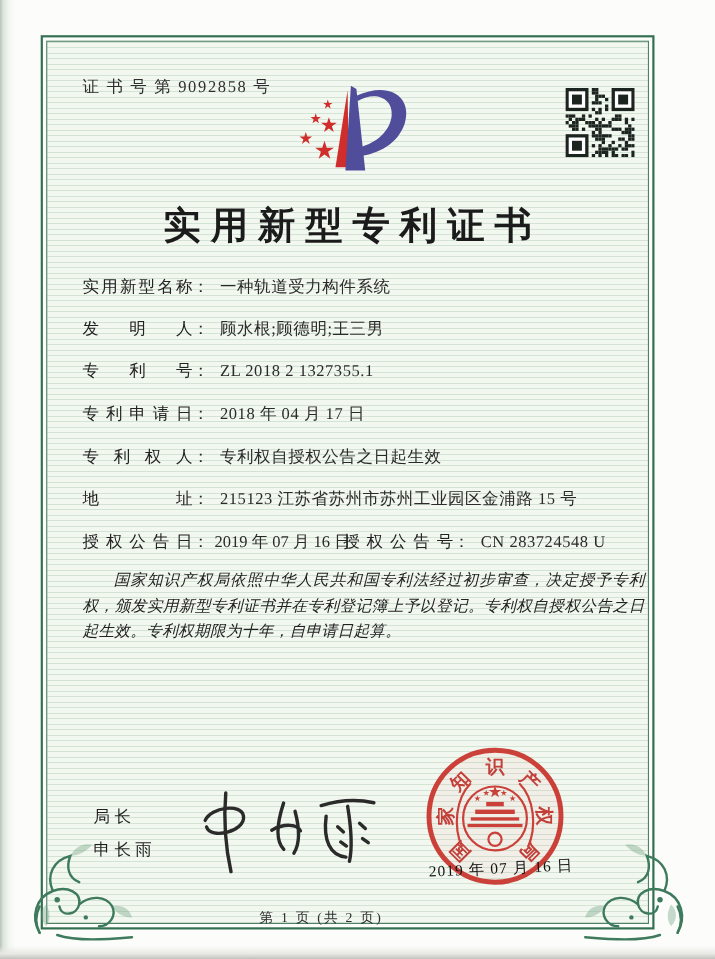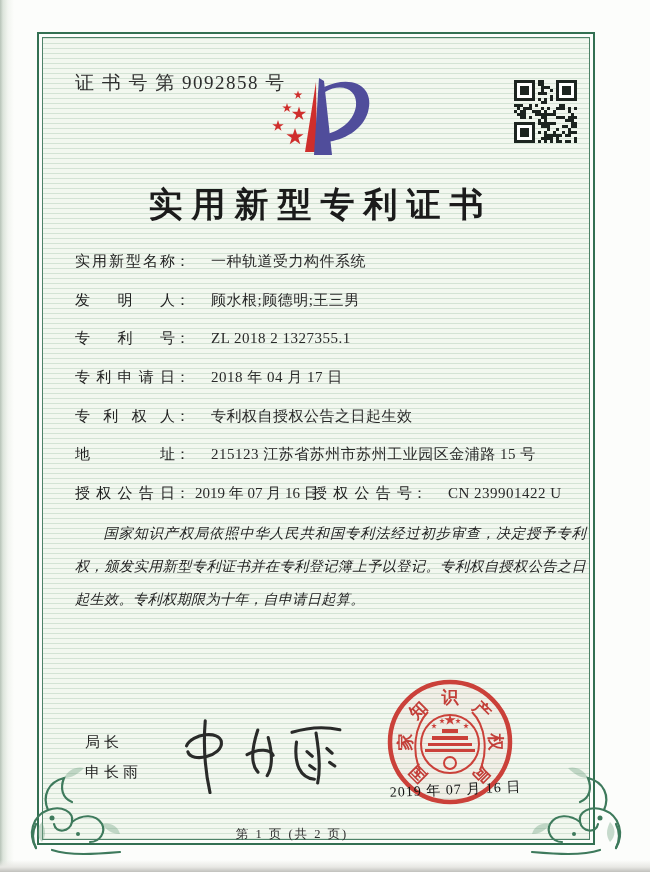--- a/index.html
+++ b/index.html
@@ -16,36 +16,36 @@
   .scan-shadow-bottom{position:absolute;left:0;right:0;bottom:0;height:12px;
     background:linear-gradient(0deg,#c0c0bc 0,#e8e8e4 5px,rgba(252,253,251,0) 12px)}
 
   .frame{position:absolute;left:37px;top:32px;width:558px;height:813px;
     border:2px solid var(--frame-green,#337052)}
   .frame-inner{position:absolute;inset:3px;border:1.5px solid #4e8168;
     background:#f2f7ef;
     background-image:repeating-linear-gradient(180deg,rgba(138,180,150,.30) 0 1px,rgba(0,0,0,0) 1px 5px)}
 
   .abs{position:absolute}
-  .cert-number{left:75px;top:70px;font-size:19px;letter-spacing:1.5px;color:#2e2e2e}
+  .cert-number{left:75px;top:70px;font-size:15px;letter-spacing:1.5px;color:#2e2e2e}
   .logo{left:253px;top:73px}
   .qr{left:514px;top:80px}
 
   .doc-title{left:37px;top:182px;width:558px;text-align:center;
     font-size:34px;font-weight:700;letter-spacing:9px;color:#1b1b1b;text-indent:9px}
 
   .fields{left:75px;top:250px;width:512px}
   .frow{display:flex;align-items:flex-start;height:38.7px;font-size:15px;line-height:22px}
   .jchars{display:inline-flex;justify-content:space-between;width:100px;flex:none;color:#222}
   .jchars span{display:inline-block}
   .colon{flex:none;width:14px;color:#222}
-  .fval{margin-left:22px;color:#2a2a2a;letter-spacing:.5px;white-space:nowrap}
+  .fval{margin-left:11px;color:#2a2a2a;letter-spacing:.5px;white-space:nowrap}
   .fval-fixed{margin-left:6px;width:117px;flex:none;color:#2a2a2a;white-space:nowrap}
 
-  .paras{left:75px;top:517px;width:511px;font-size:14.2px;line-height:33px;
+  .paras{left:75px;top:517px;width:511px;font-size:14.2px;line-height:23px;
     text-align:justify;font-style:italic;color:#222;letter-spacing:.3px}
   .paras p{text-indent:2em}
 
   .signer{left:85px;font-size:15px;letter-spacing:4px;color:#1f1f1f}
   .signer-title{top:733px}
   .signer-name{top:763px}
   .signature{left:175px;top:712px}
 
   .seal{left:384px;top:676px}
   .seal-date{left:388px;top:781px;width:135px;text-align:center;font-size:14px;
@@ -288,21 +288,21 @@
         <span class="colon">：</span>
       <span class="fval-fixed">2019 年 07 月 16 日</span>
       <span class="jchars">
           <span>授</span>
           <span>权</span>
           <span>公</span>
           <span>告</span>
           <span>号</span>
         </span>
         <span class="colon">：</span>
-      <span class="fval">CN 239901422 U</span>
+      <span class="fval">CN 283724548 U</span>
     </div>
   </div>
 
   <div class="abs paras">
     <p>国家知识产权局依照中华人民共和国专利法经过初步审查，决定授予专利权，颁发实用新型专利证书并在专利登记簿上予以登记。专利权自授权公告之日起生效。专利权期限为十年，自申请日起算。</p>
   </div>
 
   <div class="abs signer signer-title">局长</div>
   <div class="abs signer signer-name">申长雨</div>
 

